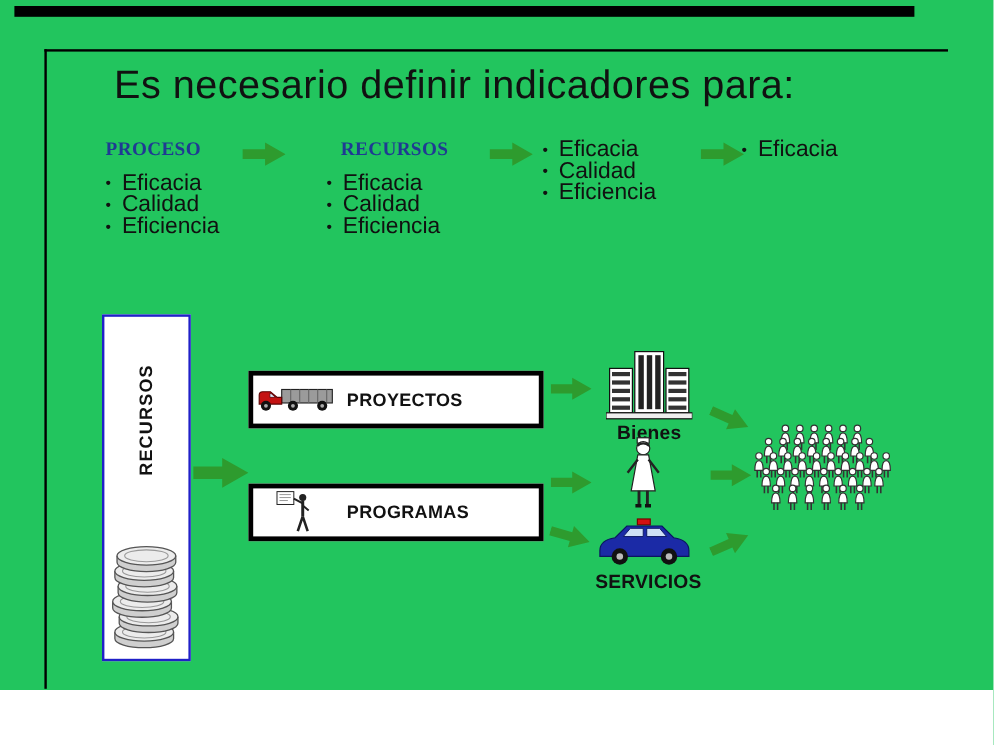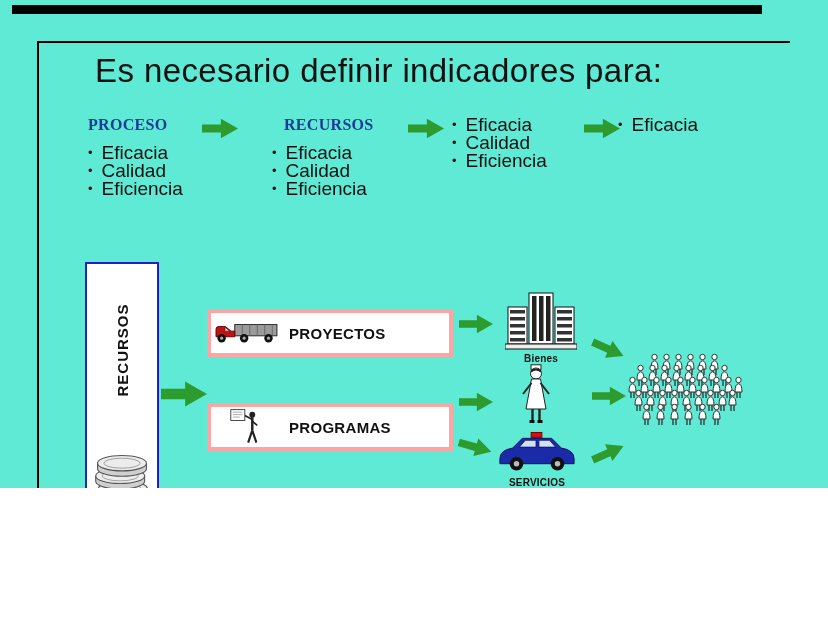--- a/index.html
+++ b/index.html
@@ -1,18 +1,18 @@
 <!DOCTYPE html>
 <html><head>
 <meta charset="utf-8">
 <style>
   * { box-sizing: border-box; margin: 0; padding: 0; }
   html,body { background:#fff; }
   body { font-family:"Liberation Sans", sans-serif; color:#111; }
-  .slide { position:relative; width:828px; height:488px; background:#5eead4; overflow:hidden; }
+  .slide { position:relative; width:828px; height:575px; background:#22c55e; overflow:hidden; }
 
   
   .bar-top { position:absolute; left:12px; top:5px; width:750px; height:9px; background:#000; }
   .line-h  { position:absolute; left:37px; top:41px; width:753px; height:2px; background:#000; }
   .line-v  { position:absolute; left:37px; top:41px; width:2px; height:533px; background:#000; }
 
   .title { position:absolute; left:95px; top:52px; font-size:33px; font-weight:400; letter-spacing:.4px; white-space:nowrap; }
 
   
   .col { position:absolute; top:116px; width:140px; }
@@ -22,27 +22,27 @@
   .col li::before { content:"•"; font-size:13px; }
   .col li.gap { margin-top:30px; }
 
   .abs { position:absolute; }
 
   
   .res-box { position:absolute; left:85px; top:262px; width:74px; height:289px; border:2px solid #2020c8; background:#fff; }
   .res-label { position:absolute; left:50%; top:86px; transform:translate(-50%,-50%) rotate(-90deg); font-weight:700; font-size:15px; letter-spacing:1px; white-space:nowrap; }
   .coins { position:absolute; left:50%; bottom:6px; transform:translateX(-50%); }
 
-  .flow-box { position:absolute; left:207px; width:246px; height:48px; border:4px solid #fca5a5; background:#fff; display:flex; align-items:center; gap:8px; }
+  .flow-box { position:absolute; left:207px; width:246px; height:48px; border:4px solid #000000; background:#fff; display:flex; align-items:center; gap:8px; }
   .flow-box .ico { width:70px; display:flex; justify-content:center; align-items:center; }
   .flow-box .lbl { font-weight:700; font-size:15px; letter-spacing:.3px; }
   #proyectos { top:309px; }
   #programas { top:403px; }
 
-  .caption { position:absolute; font-weight:700; font-size:10px; text-align:center; letter-spacing:.2px; }
+  .caption { position:absolute; font-weight:700; font-size:16px; text-align:center; letter-spacing:.2px; }
 </style>
 </head>
 <body>
 
 <svg width="0" height="0" style="position:absolute" aria-hidden="true">
   <defs>
     <path id="ar" d="M0 7.5 H21 V1.2 L40 12 L21 22.8 V16.5 H0 Z" fill="#2e9b2e"></path>
     <g id="coin">
       <path d="M0 0 v6 a27 8.5 0 0 0 54 0 v-6" fill="#cfcfcf" stroke="#555" stroke-width="1.2"></path>
       <ellipse cx="27" cy="0" rx="27" ry="8.5" fill="#ececec" stroke="#555" stroke-width="1.2"></ellipse>

